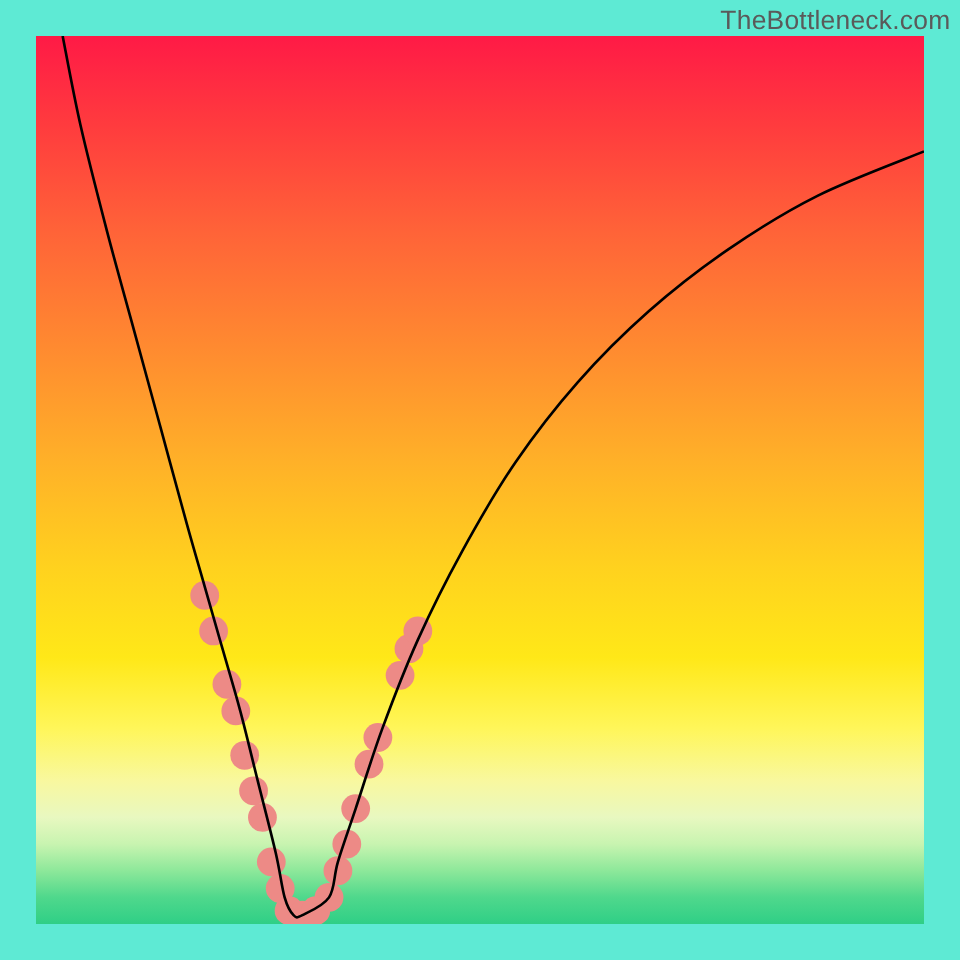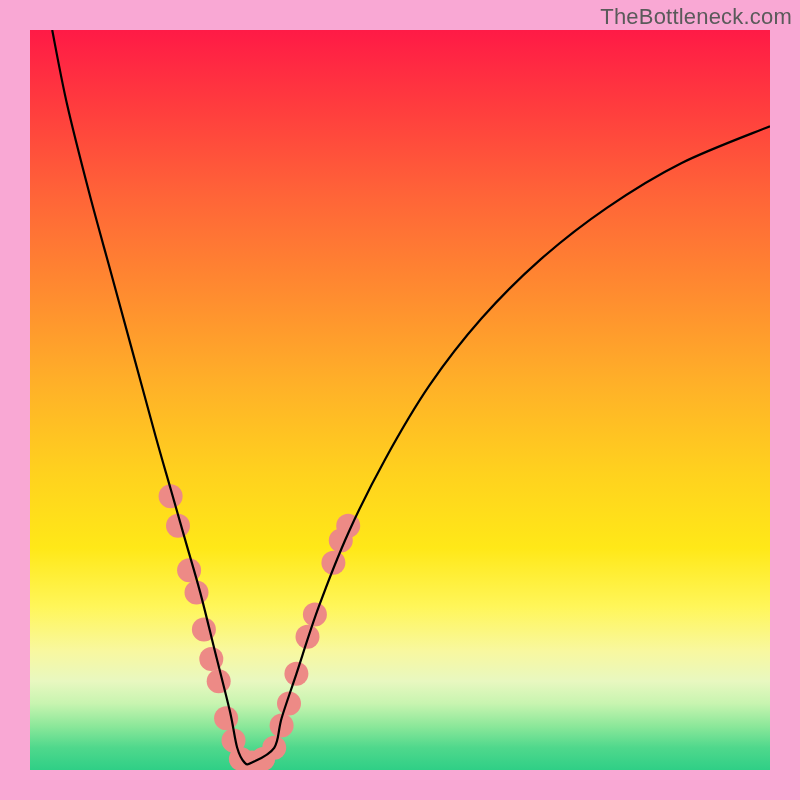--- a/index.html
+++ b/index.html
@@ -10,21 +10,21 @@
     overflow: hidden;
     background: #000;
     font-family: Arial, Helvetica, sans-serif;
   }
   .frame {
     position: absolute;
     left: 0;
     top: 0;
     width: 800px;
     height: 800px;
-    background: #f9a8d4;
+    background: #5eead4;
   }
   .plot {
     position: absolute;
     left: 30px;
     top: 30px;
     width: 740px;
     height: 740px;
     
     background: linear-gradient(
       to bottom,

